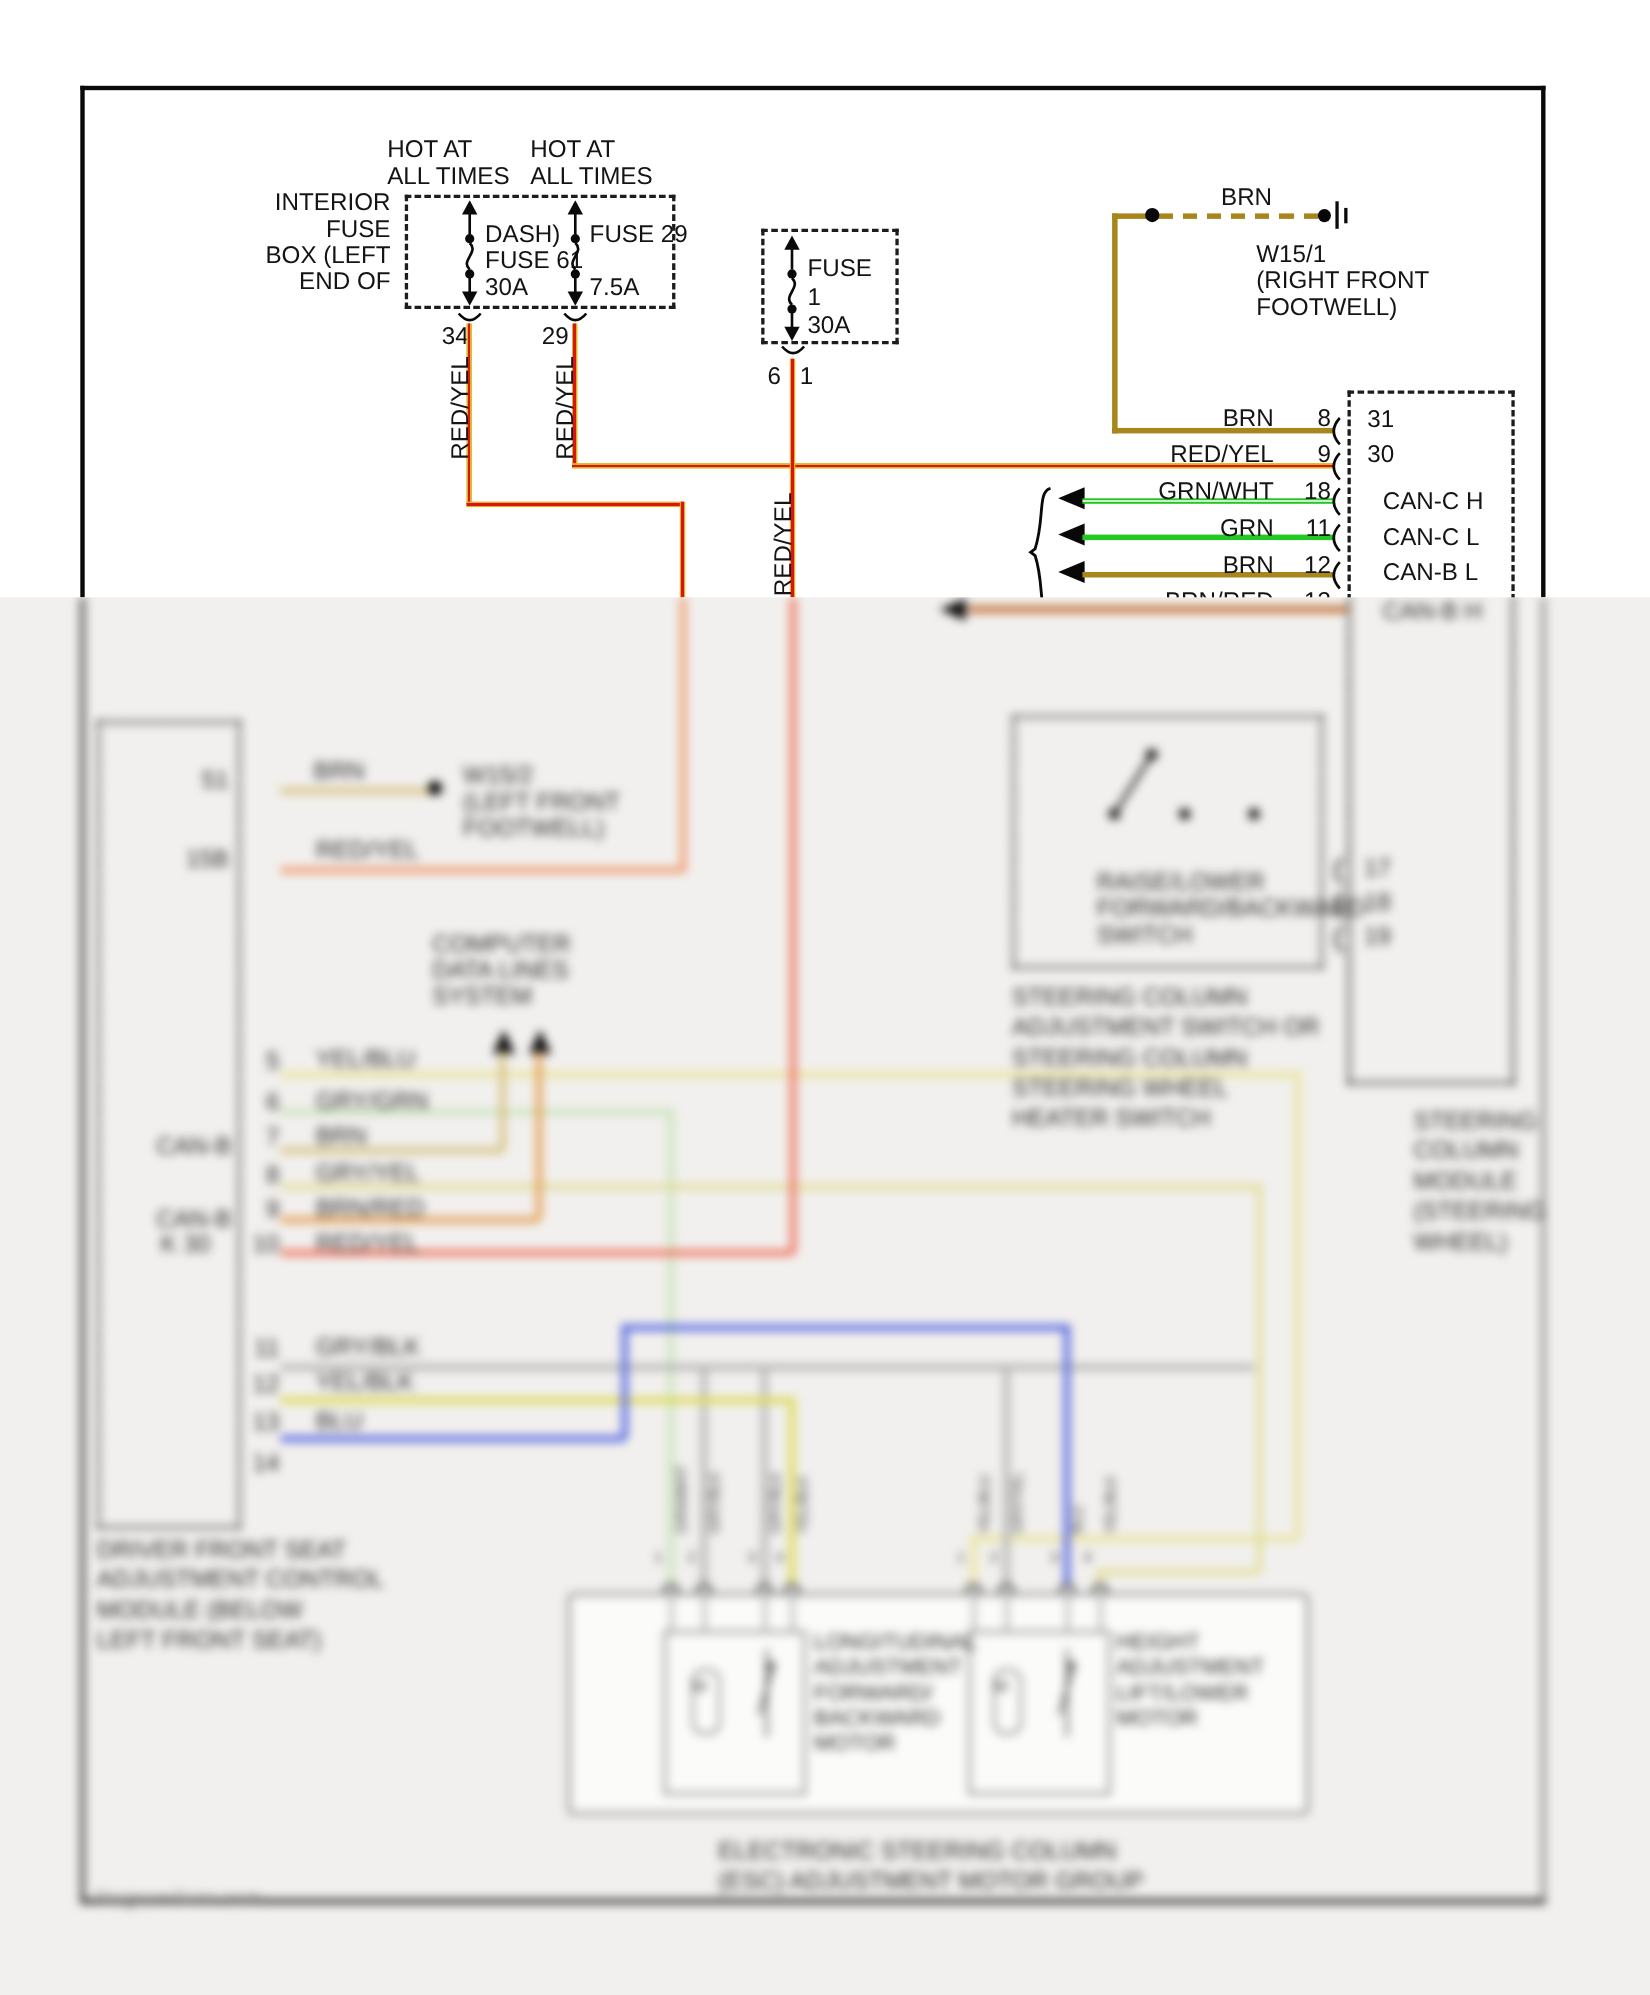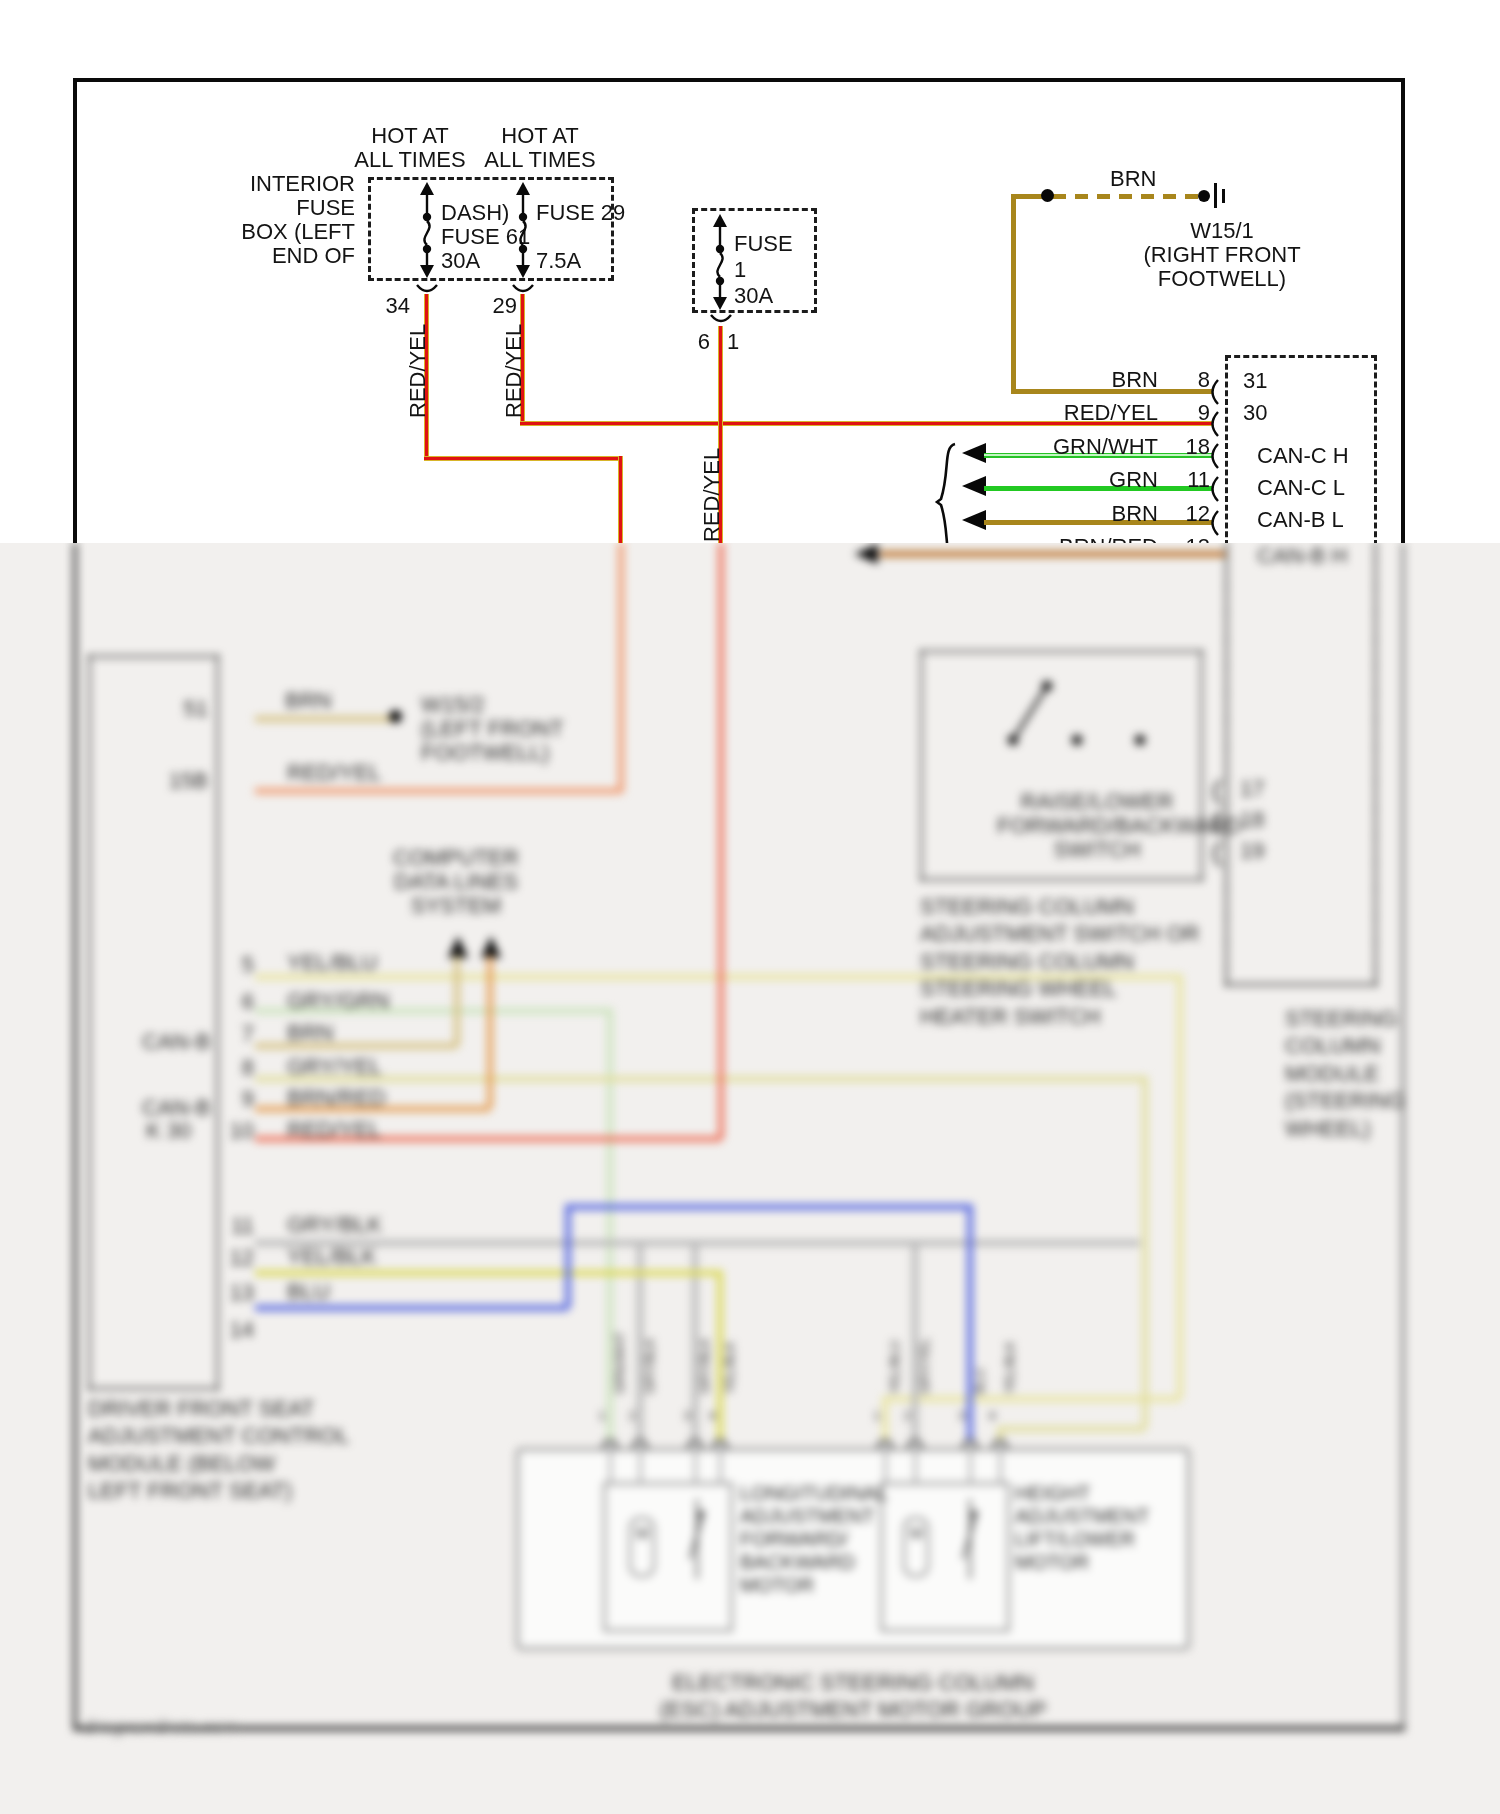--- a/index.html
+++ b/index.html
@@ -2,21 +2,21 @@
 <html><head>
 <meta charset="utf-8">
 <style>
   html,body{margin:0;padding:0;background:#fff;}
   #page{position:relative;width:1500px;height:1814px;background:#ffffff;overflow:hidden;
         font-family:"Liberation Sans",sans-serif;}
   .abs{position:absolute;}
   .t{position:absolute;font-family:"Liberation Sans",sans-serif;font-size:22px;line-height:24px;
      color:#141414;white-space:pre-line;}
   .lh245{line-height:24.5px}.lh26{line-height:25.8px}.lh27{line-height:27.4px}
-  .ra{text-align:right}.ca{text-align:center}
+  .ra{text-align:right}.ca{text-align:left}
   .vt{transform:rotate(-90deg);transform-origin:0 0;white-space:nowrap;}
   .xs{font-size:13px;line-height:14px}
   .f20{font-size:20px;line-height:23px}
   
   .wh{position:absolute;height:5px}.wv{position:absolute;width:5px}
   .h-redyel{background:linear-gradient(to bottom,#d8b52a 0 1.3px,#df1212 1.3px 3.7px,#d8b52a 3.7px 5px)}
   .v-redyel{background:linear-gradient(to right,#d8b52a 0 1.3px,#df1212 1.3px 3.7px,#d8b52a 3.7px 5px)}
   .h-grnw{background:linear-gradient(to bottom,#25c325 0 1.5px,#c2f6c2 1.5px 3.5px,#25c325 3.5px 5px)}
   .h-grn{background:#22c922}
   .h-brn,.v-brn{background:#a8861c}
@@ -101,21 +101,21 @@
   <svg class="abs" style="left:416px;top:284px" width="22" height="12">
       <path d="M1,1 Q11,13 21,1" fill="none" stroke="#0a0a0a" stroke-width="2.4"></path>
     </svg>
   <svg class="abs" style="left:512px;top:284px" width="22" height="12">
       <path d="M1,1 Q11,13 21,1" fill="none" stroke="#0a0a0a" stroke-width="2.4"></path>
     </svg>
   <svg class="abs" style="left:710px;top:314px" width="22" height="12">
       <path d="M1,1 Q11,13 21,1" fill="none" stroke="#0a0a0a" stroke-width="2.4"></path>
     </svg>
 
-  <div class="t ra" style="left:368px;top:294px;width:42px">34</div>
+  <div class="t ra" style="left:384px;top:294px;width:42px">34</div>
   <div class="t ra" style="left:475px;top:294px;width:42px">29</div>
   <div class="t ra" style="left:684px;top:330px;width:26px">6</div>
   <div class="t" style="left:727px;top:330px">1</div>
 
   <div class="wv v-redyel" style="left:424px;top:294px;height:164px"></div>
   <div class="wh h-redyel" style="left:424px;top:456px;width:196px"></div>
   <div class="wv v-redyel" style="left:618px;top:456px;height:87px"></div>
   <div class="wv v-redyel" style="left:520px;top:294px;height:130px"></div>
   <div class="wh h-redyel" style="left:520px;top:421px;width:693px"></div>
   <div class="wv v-redyel" style="left:718px;top:326px;height:217px"></div>

